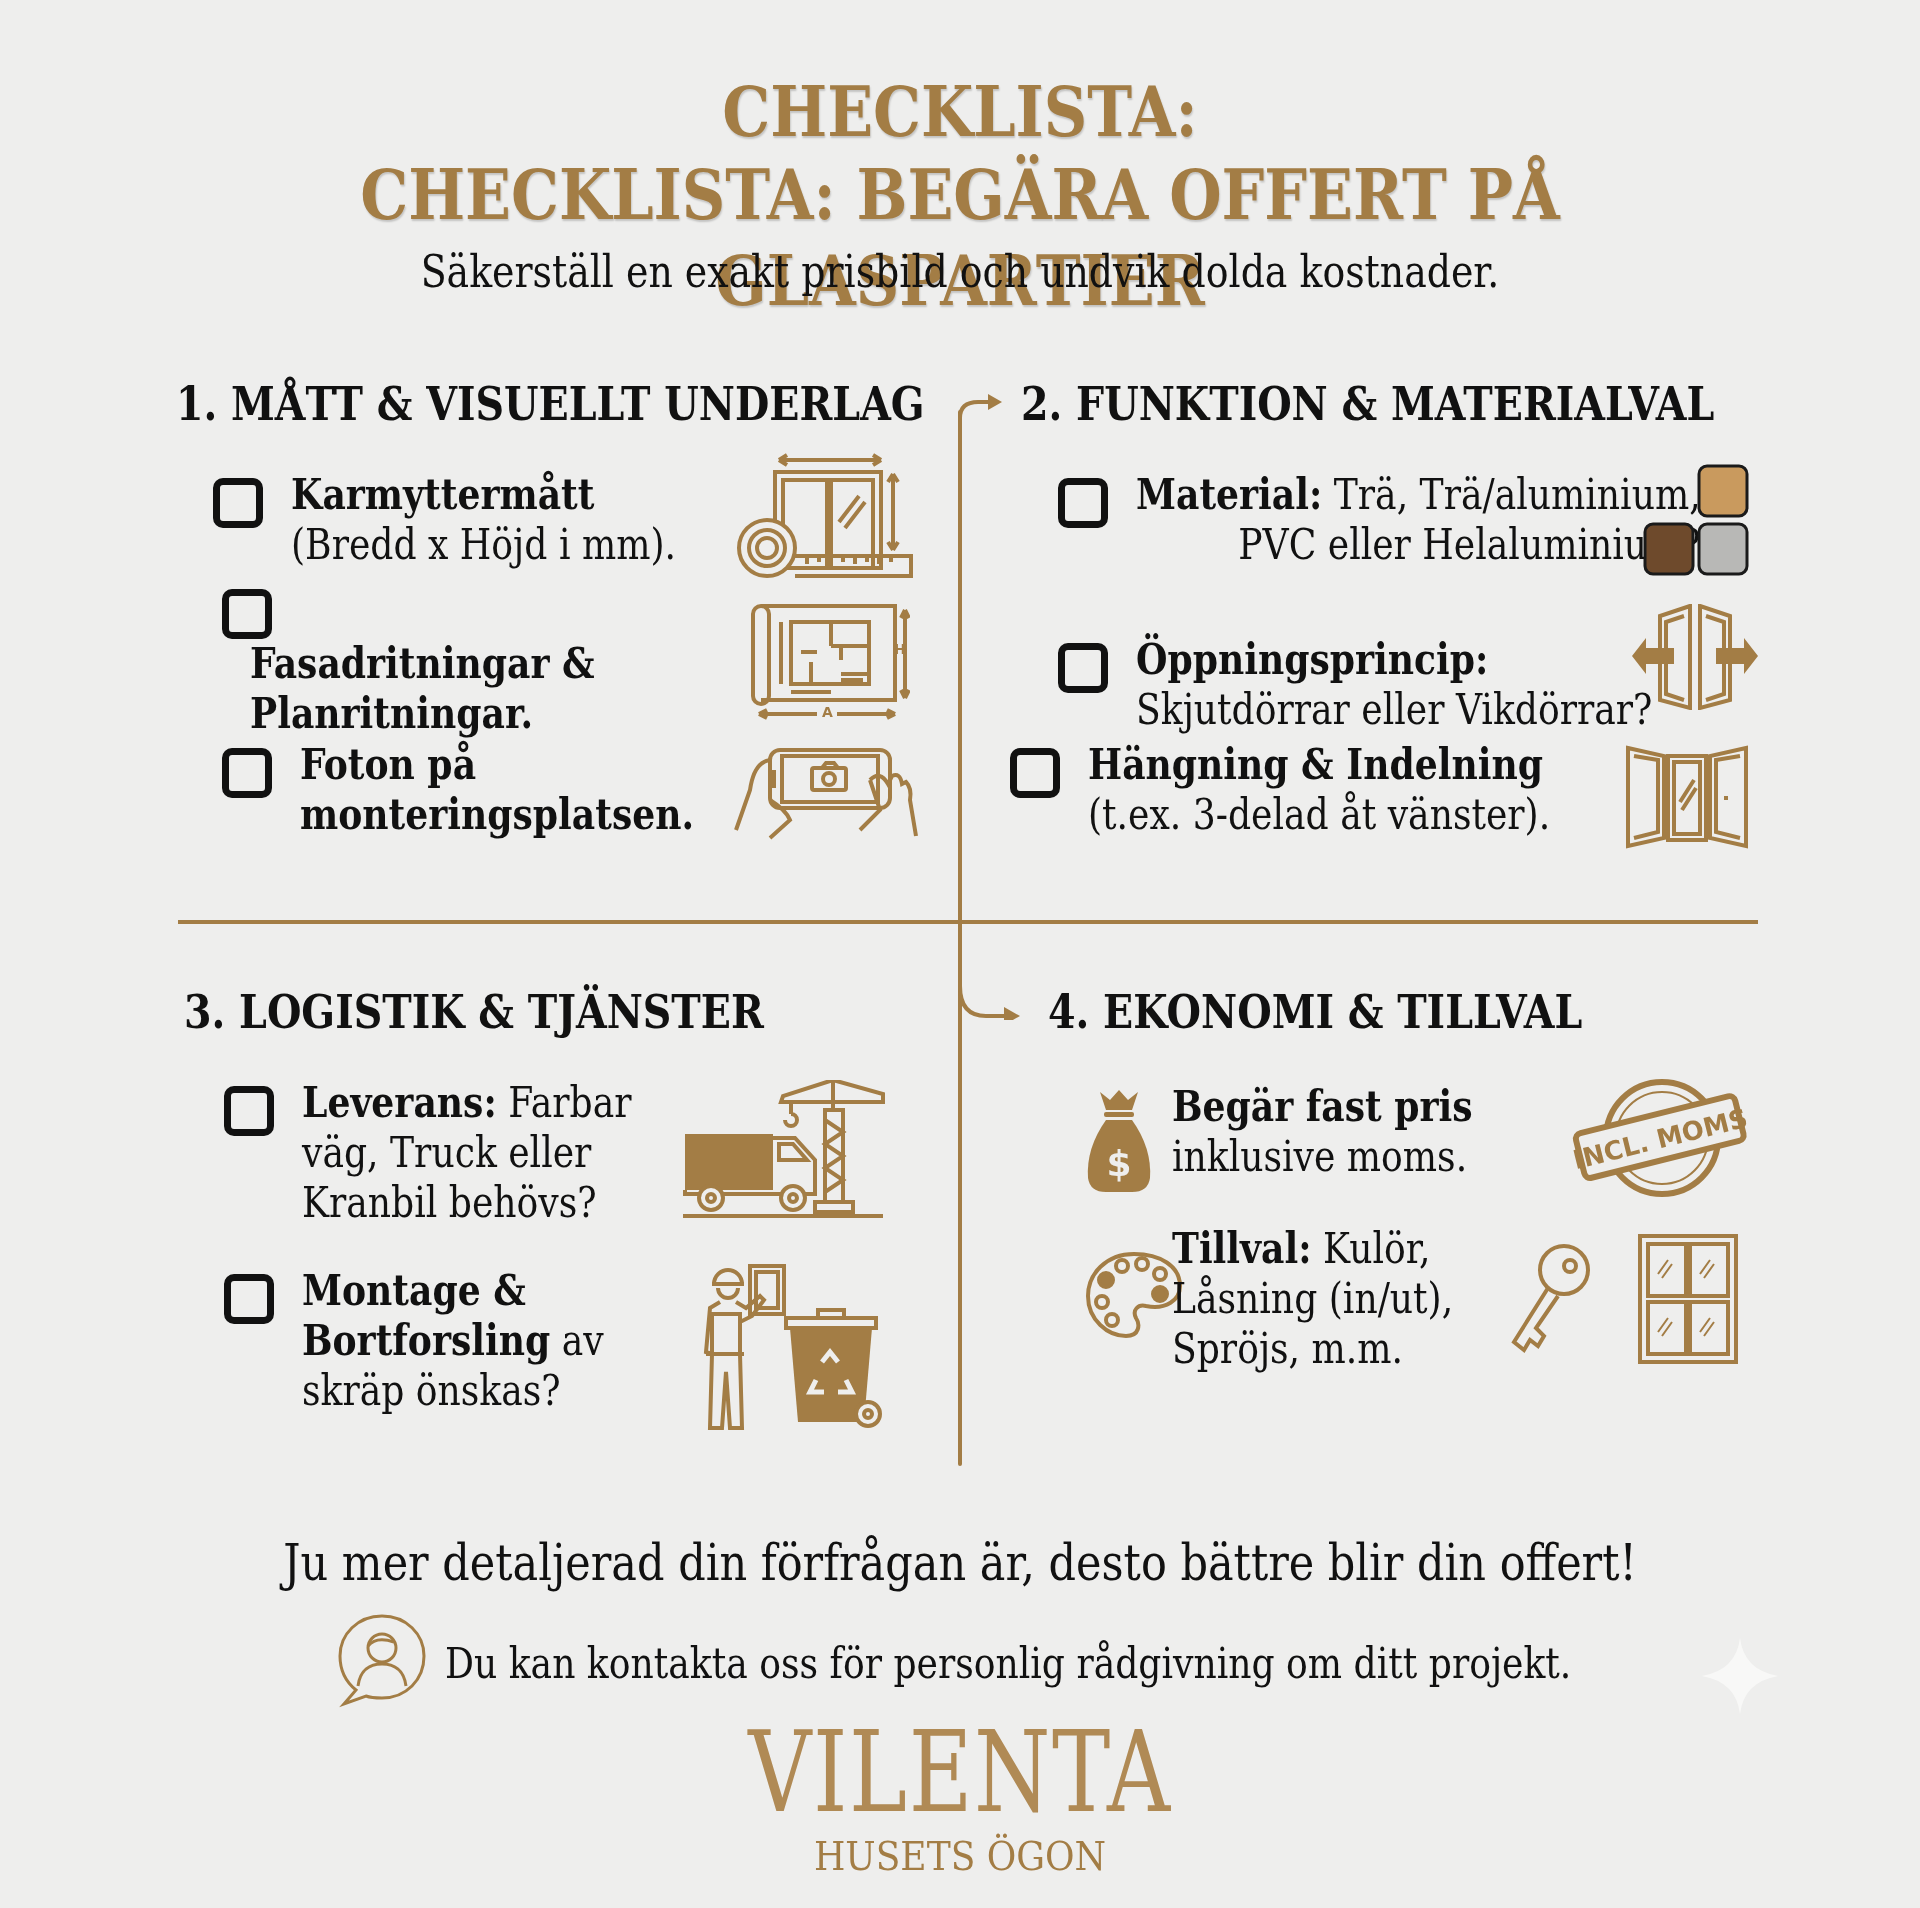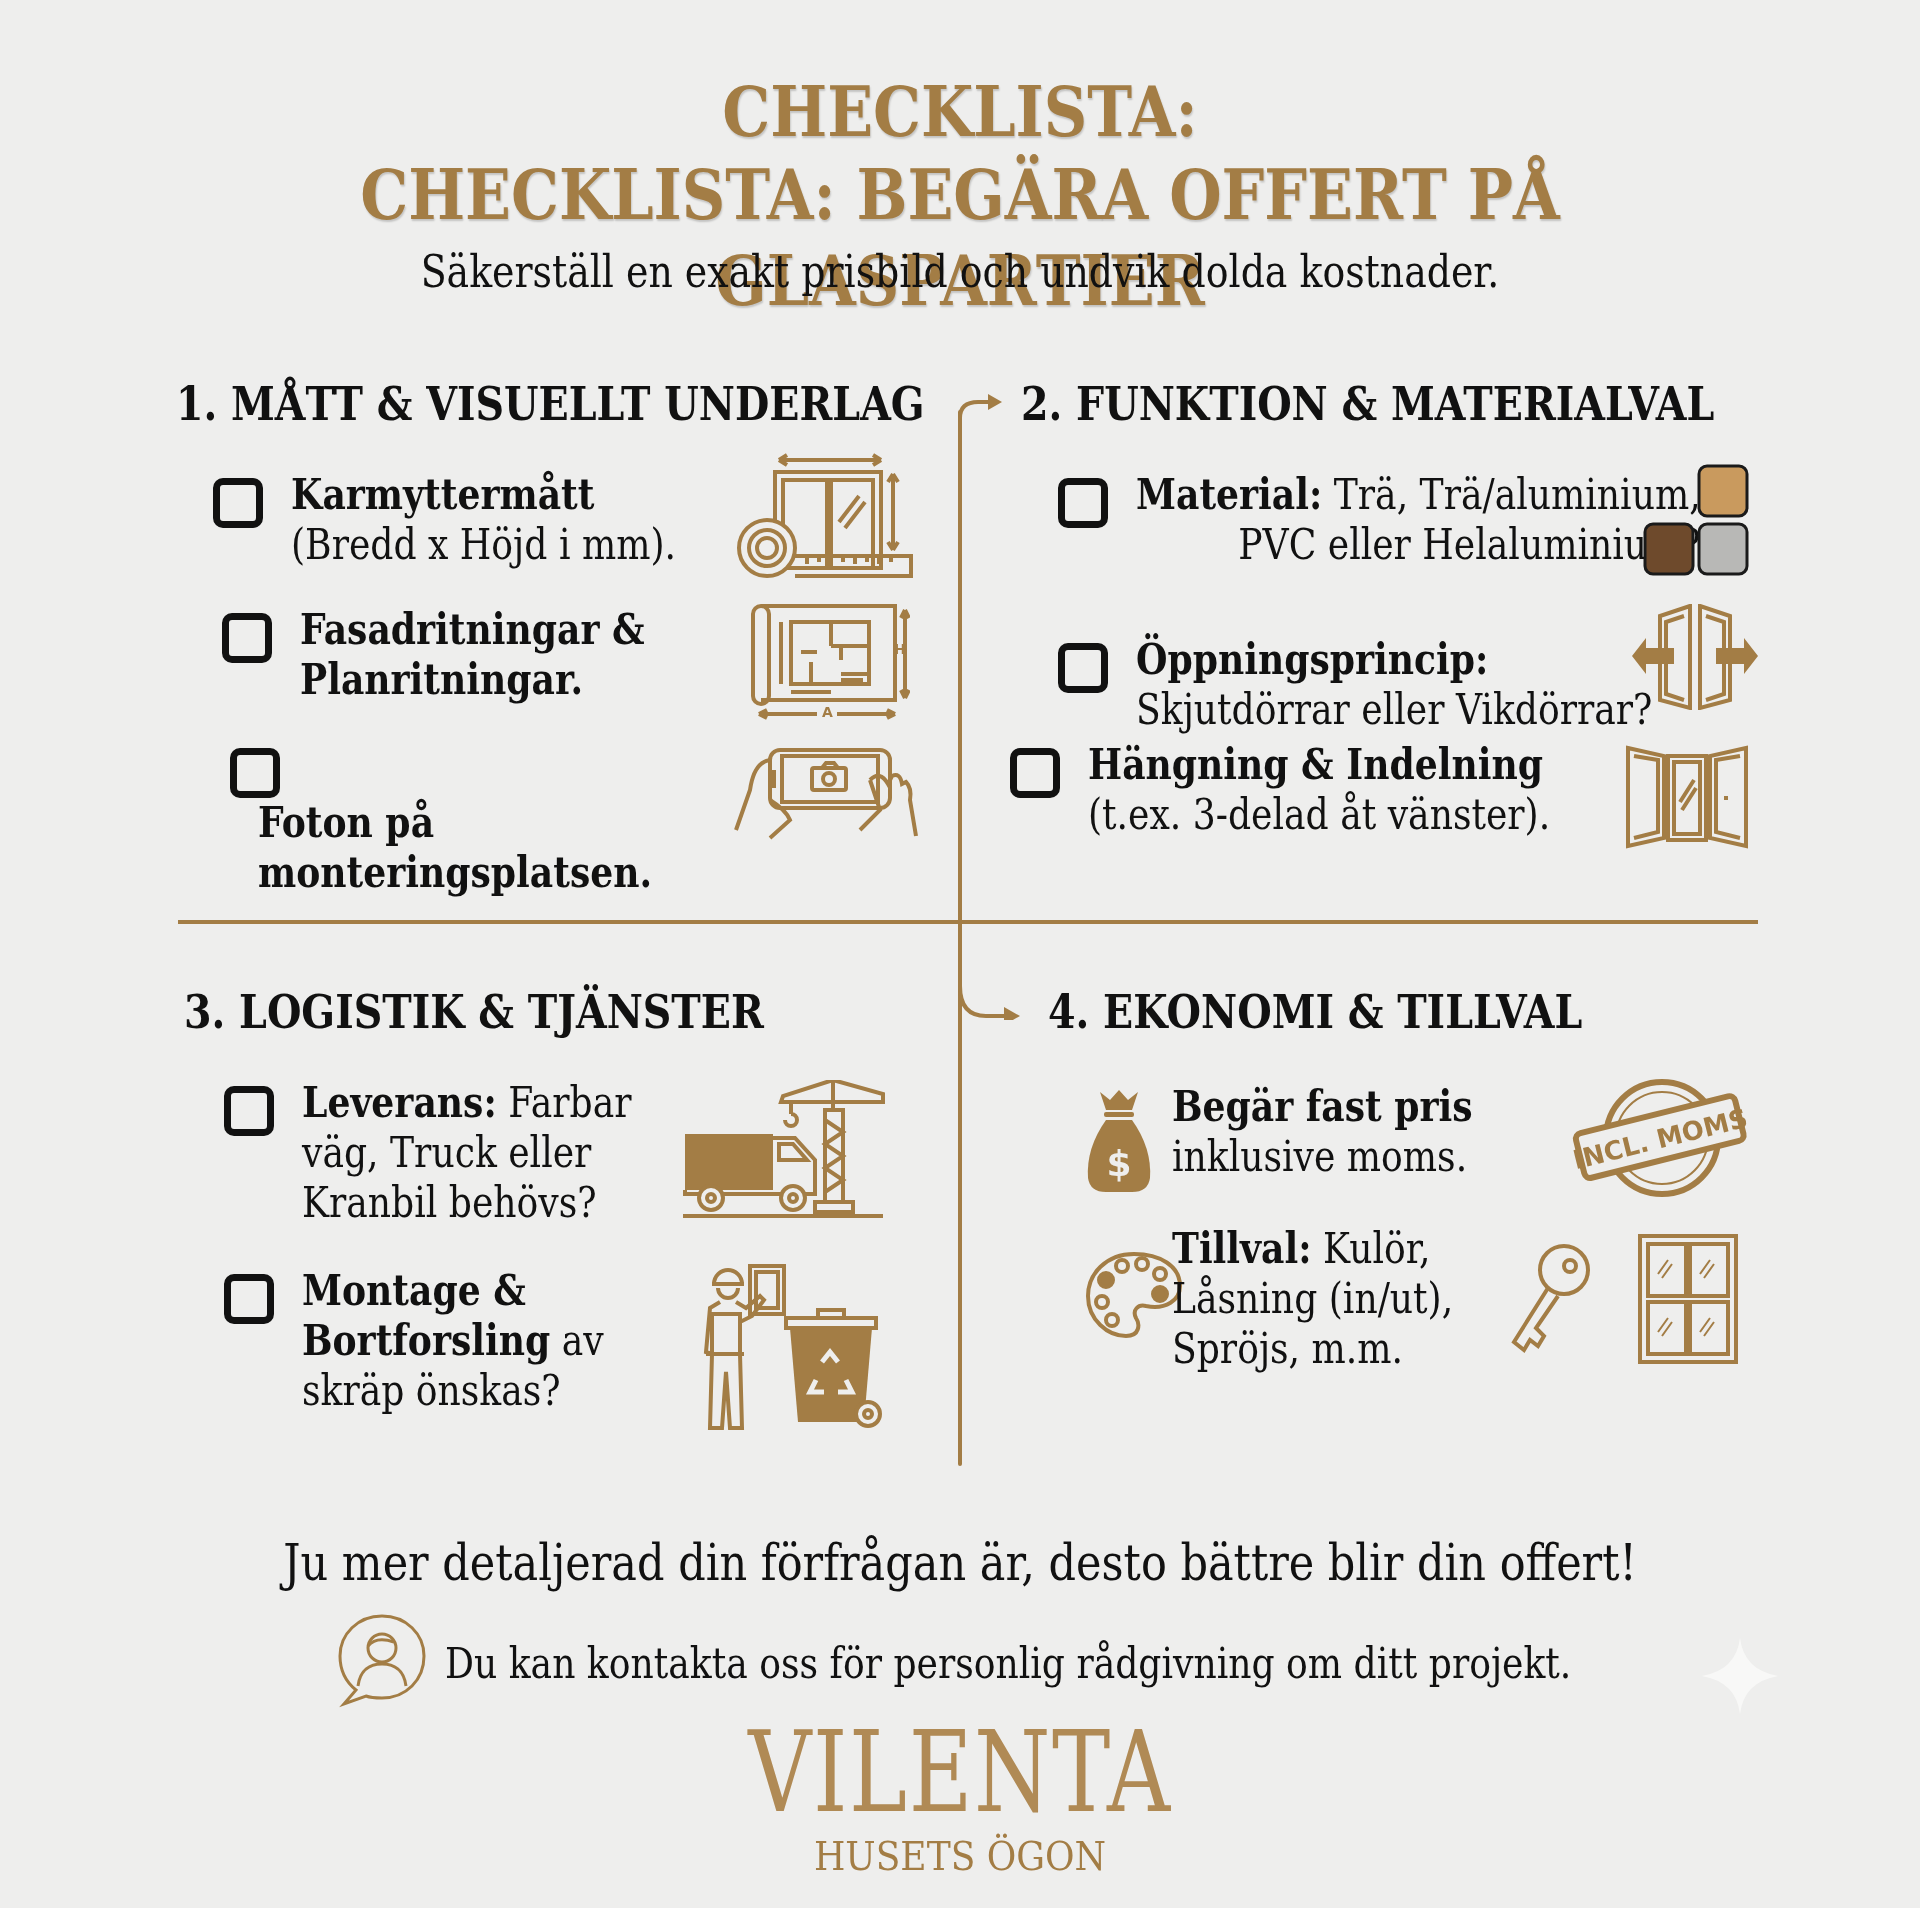--- a/index.html
+++ b/index.html
@@ -113,21 +113,21 @@
     <path d="M158 22 L158 98"></path>
       <path d="M158 22 l-5 8 M158 22 l5 8 M158 98 l-5 -8 M158 98 l5 -8"></path>
     <circle cx="32" cy="96" r="28" fill="#eeeeed"></circle>
       <circle cx="32" cy="96" r="18"></circle>
       <circle cx="32" cy="96" r="10"></circle>
     <path d="M60 104 L176 104 L176 124 L60 124"></path>
     <path d="M72 104 v8 M84 104 v6 M96 104 v8 M108 104 v6 M120 104 v8 M132 104 v6 M144 104 v8 M156 104 v6"></path>
   </svg>
 </div>
 
-<div class="abs item" style="left:222px;top:605px;">
+<div class="abs item" style="left:222px;top:581px;flex-direction:column;">
   <div class="checkbox"></div>
   <div class="item-text">
     <b>Fasadritningar &amp;</b><br>
     <b>Planritningar.</b>
   </div>
 </div>
 <div class="abs icon" style="left:745px;top:596px;">
   <svg width="165" height="125" viewBox="0 0 165 125" fill="none" stroke="#a37d45" stroke-width="4">
     <path d="M16 10 L150 10 L150 104 L16 104"></path>
     <path d="M16 10 a8 8 0 0 0 -8 8 L8 100 a8 8 0 0 0 8 8 a8 8 0 0 0 8 -8 L24 18 a8 8 0 0 0 -8 -8"></path>
@@ -137,21 +137,21 @@
     <path d="M36 26 v62 M46 96 h40"></path>
     <path d="M160 14 v88"></path>
       <path d="M160 14 l-4 8 M160 14 l4 8 M160 102 l-4 -8 M160 102 l4 -8"></path>
     <path d="M14 118 h58 M92 118 h58"></path>
       <path d="M14 118 l8 -4 M14 118 l8 4 M150 118 l-8 -4 M150 118 l-8 4"></path>
   </svg>
   <span class="abs" style="left:149px;top:45px;font:bold 14px 'DejaVu Sans',sans-serif;color:#a37d45;">H</span>
   <span class="abs" style="left:77px;top:108px;font:bold 14px 'DejaVu Sans',sans-serif;color:#a37d45;">A</span>
 </div>
 
-<div class="abs item" style="left:230px;top:740px;flex-direction:column;">
+<div class="abs item" style="left:222px;top:740px;">
   <div class="checkbox"></div>
   <div class="item-text">
     <b>Foton på</b><br>
     <b>monteringsplatsen.</b>
   </div>
 </div>
 <div class="abs icon" style="left:730px;top:740px;">
   <svg width="190" height="100" viewBox="0 0 190 100" fill="none" stroke="#a37d45" stroke-width="4">
     <rect x="40" y="10" width="120" height="58" rx="10"></rect>
     <rect x="52" y="16" width="96" height="46"></rect>

